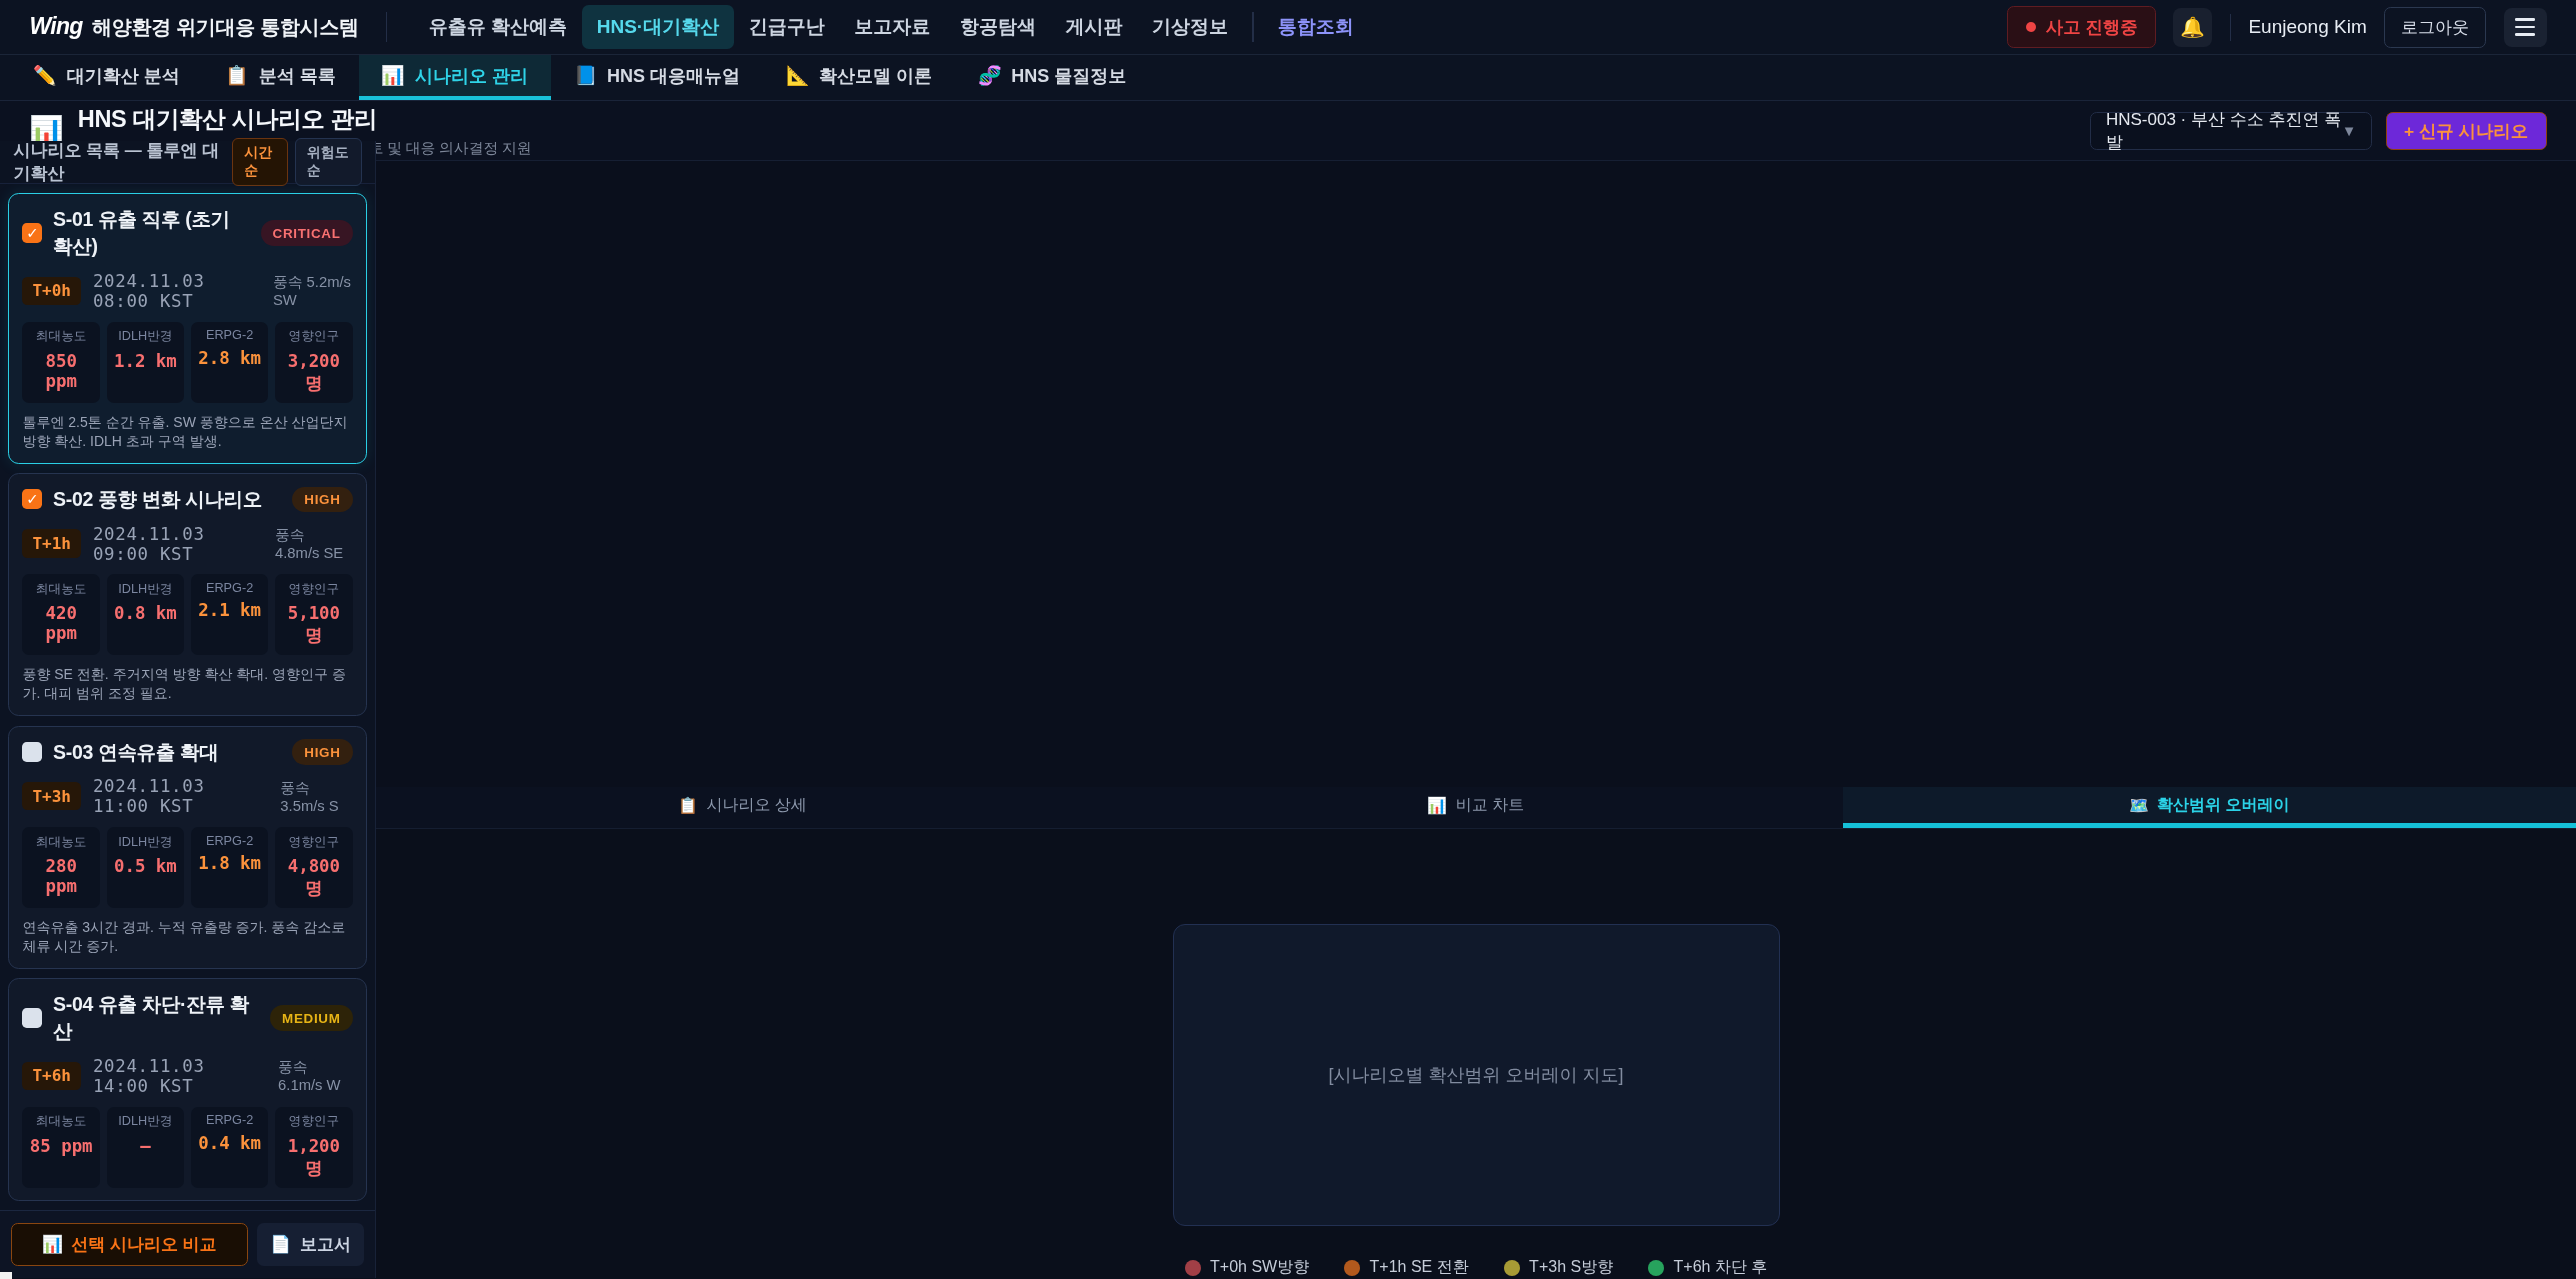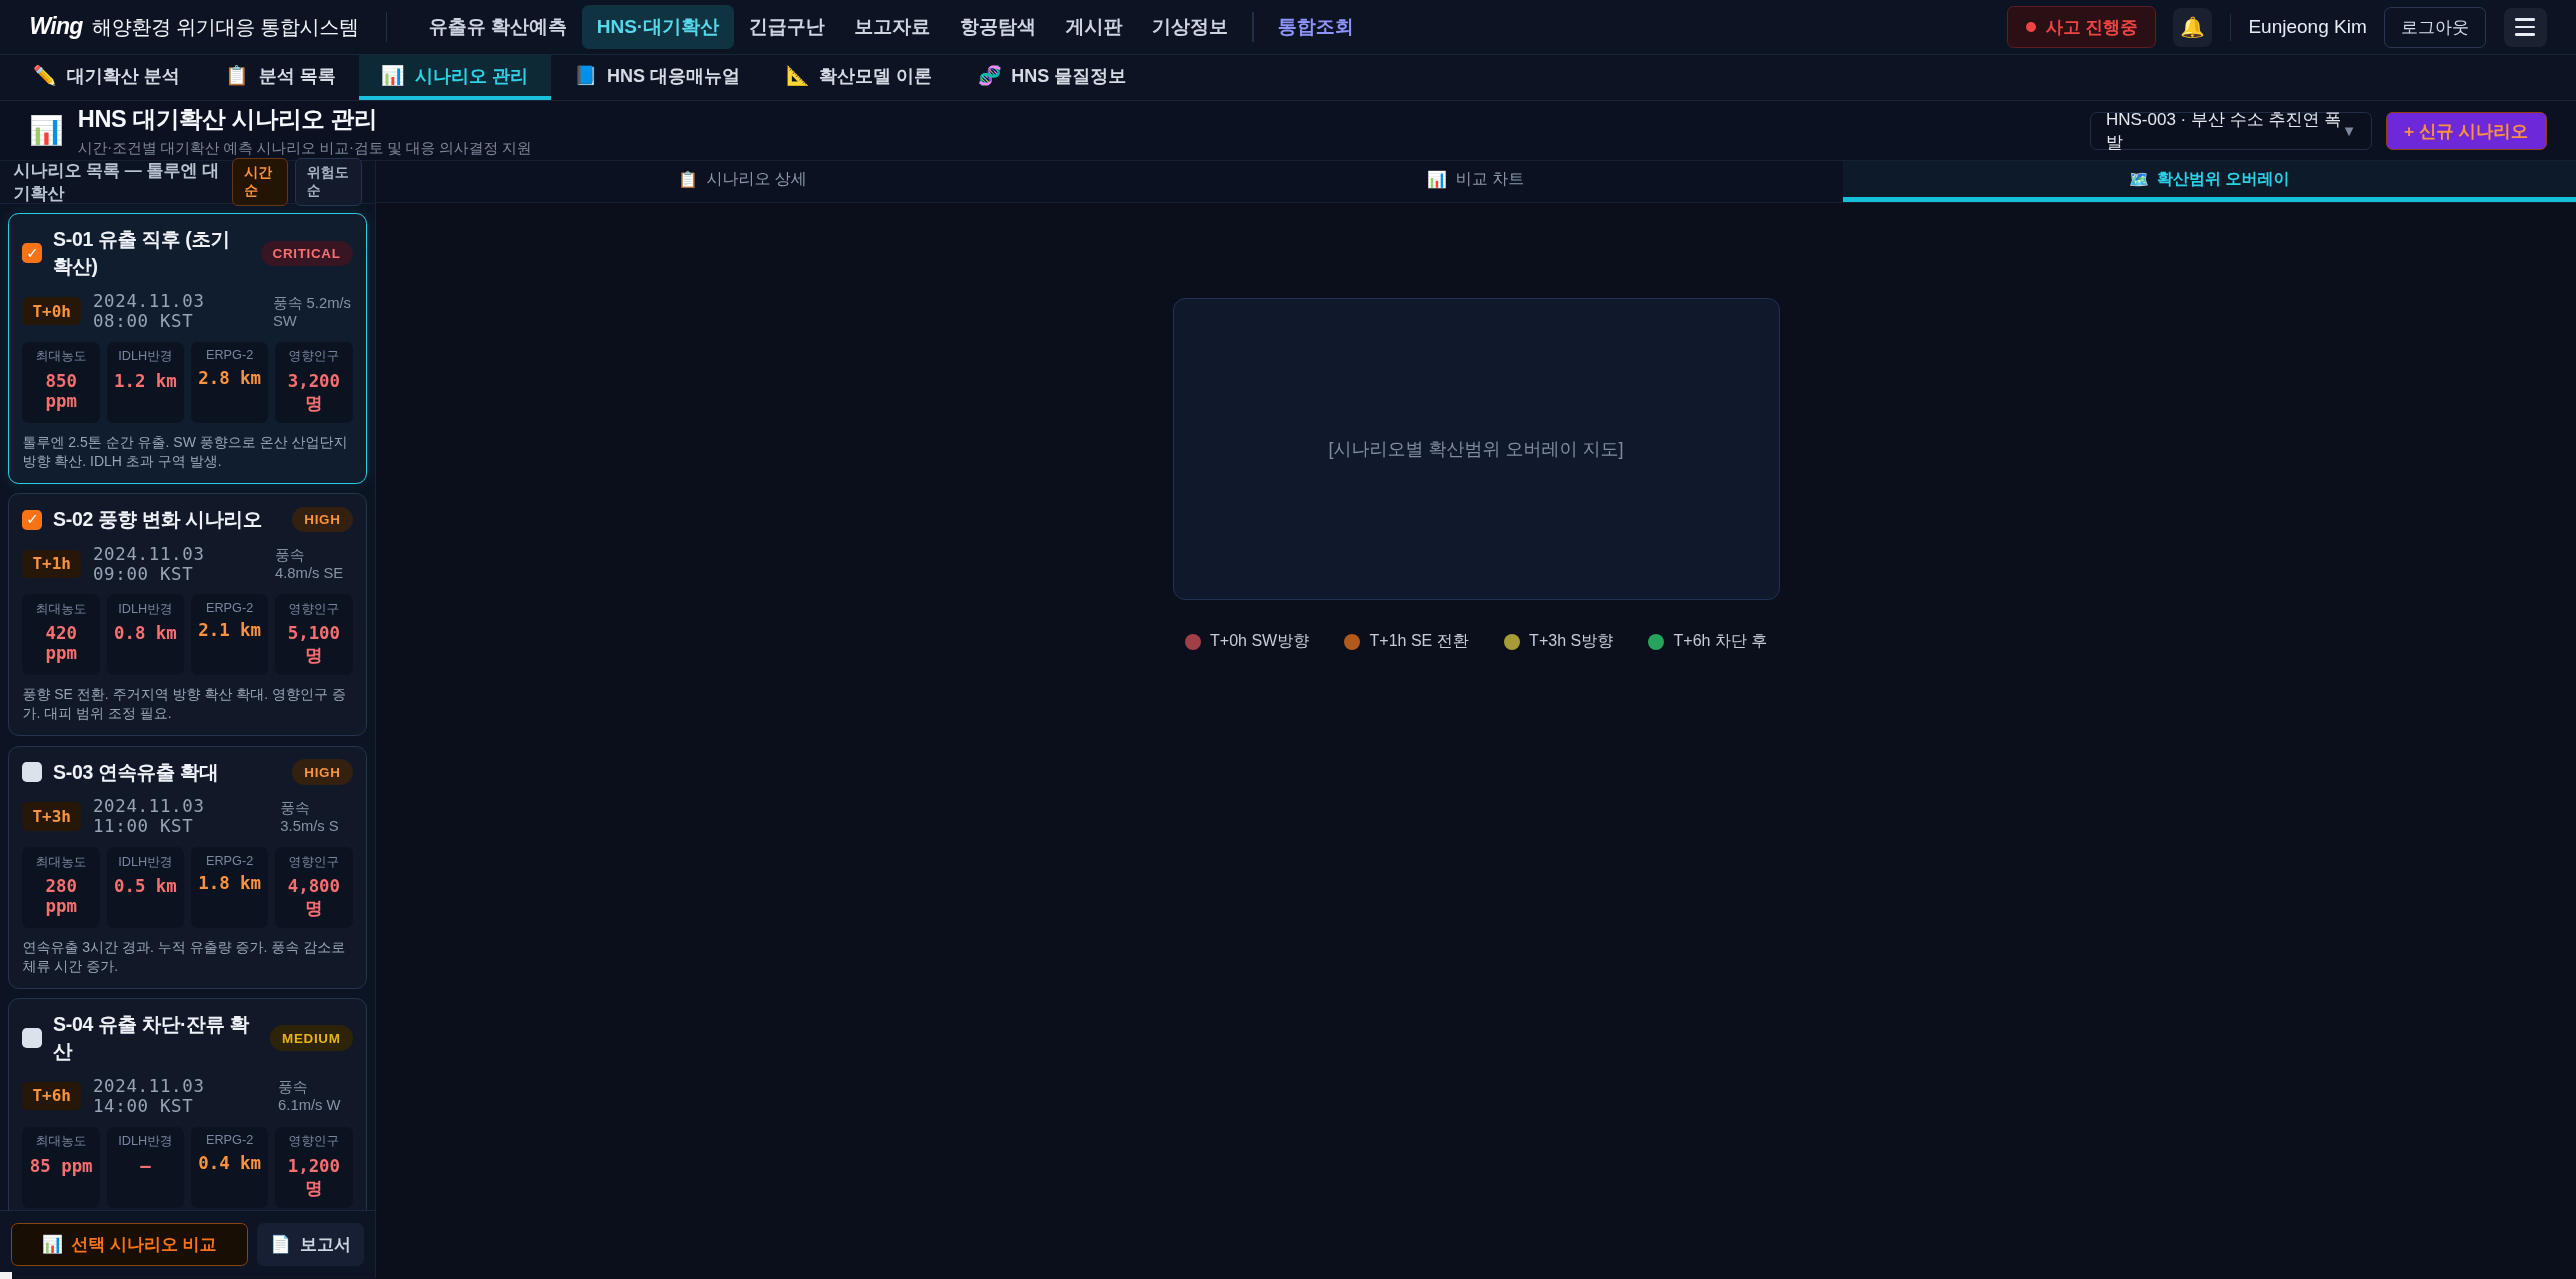--- a/index.html
+++ b/index.html
@@ -5,21 +5,21 @@
   * { margin:0; padding:0; box-sizing:border-box; }
   html,body { width:2576px; height:1279px; overflow:hidden; background:#0a0f1c;
     font-family:"Liberation Sans","DejaVu Sans",sans-serif; color:#dde3ec; }
   .mono { font-family:"DejaVu Sans Mono","Liberation Mono",monospace; }
 
   
   .topnav { height:55px; background:#0c1322; border-bottom:1.3px solid #1b2538;
     display:flex; align-items:center; padding:0 29.5px; }
   .logo { display:flex; align-items:baseline; gap:9.4px; }
   .logo-mark { font-size:23px; font-weight:bold; font-style:italic; color:#ffffff; letter-spacing:-0.7px; }
-  .logo-text { font-size:20px; font-weight:normal; color:#f2f5f9; letter-spacing:-0.3px; }
+  .logo-text { font-size:20px; font-weight:bold; color:#f2f5f9; letter-spacing:-0.3px; }
   .nav-divider { width:1.3px; height:29.5px; background:#232e47; margin:0 27px; }
   .nav-items { display:flex; align-items:center; gap:0; }
   .nav-item { font-size:19px; font-weight:600; color:#cdd5e1; padding:9.4px 14.8px; border-radius:6.7px; cursor:pointer; white-space:nowrap; }
   .nav-item.active { color:#56d9ec; background:#0f3340; }
   .nav-item.accent { color:#8d93f9; }
   .topnav-right { margin-left:auto; display:flex; align-items:center; gap:17.4px;padding-left:44px; }
   .incident-badge { display:flex; align-items:center; gap:9.4px; color:#ef4444; font-size:17.4px; font-weight:bold;
     background:#2a0f15; border:1.3px solid #5f1c22; border-radius:6.7px; padding:8px 17.4px; }
   .incident-dot { width:10.7px; height:10.7px; border-radius:50%; background:#ef4444; }
   .icon-btn { width:39px; height:39px; border-radius:8px; background:#19202f; display:flex; align-items:center;
@@ -44,21 +44,21 @@
   .ph-title { font-size:23.5px; font-weight:bold; color:#f4f7fb; letter-spacing:-0.3px; }
   .ph-sub { font-size:14.8px; color:#7c8698; margin-top:4px;font-family:Liberation Serif, serif; }
   .ph-right { margin-left:auto; display:flex; align-items:center; gap:13.4px; }
   .scenario-select { width:282px; height:38px; background:#0a101e; border:1.3px solid #222d47; border-radius:6.7px;
     display:flex; align-items:center; padding:0 14.8px; font-size:17px; color:#e5e9f0; cursor:pointer; }
   .scenario-select .chev { margin-left:auto; color:#7d879b; font-size:14.8px; }
   .new-scenario-btn { height:38px; padding:0 17.4px; background:#6d28d9; border:1.3px solid #92400e; border-radius:6.7px;
     color:#fb923c; font-size:17.4px; font-weight:bold; cursor:pointer; display:flex; align-items:center; }
 
   
-  .content { display:flex; height:1117px; }
+  .content { display:flex; height:1117px;align-items:flex-end; }
   .sidebar { width:376px; background:#0c1322; border-right:1.3px solid #182238; display:flex; flex-direction:column; }
   .sb-head { height:43px; display:flex; align-items:center; padding:0 13.4px; border-bottom:1.3px solid #17213a; }
   .sb-title { font-size:17px; font-weight:bold; color:#bac3d2; }
   .sb-sorts { margin-left:auto; display:flex; gap:6.7px; }
   .sort-chip { font-size:14px; font-weight:bold; padding:5.4px 10.7px; border-radius:6px; cursor:pointer;
     color:#a7b1c2; background:#121a2b; border:1.3px solid #243350; }
   .sort-chip.active { color:#fb923c; background:#241404; border-color:#6b3410; }
   .card-list { flex:1; padding:9.4px 8px; display:flex; flex-direction:column; gap:9.4px; overflow:hidden; }
 
   

